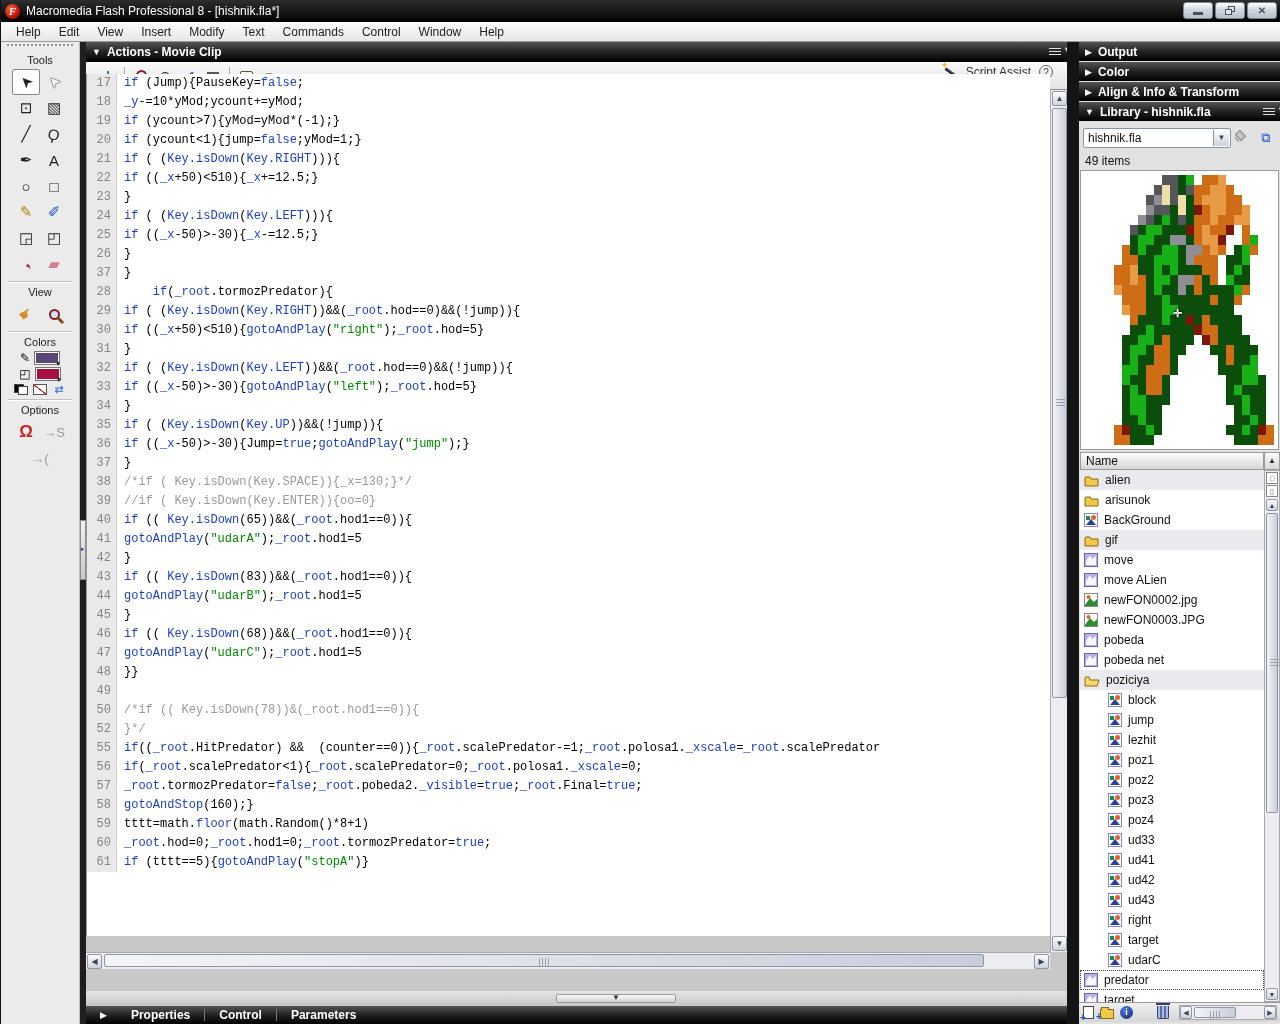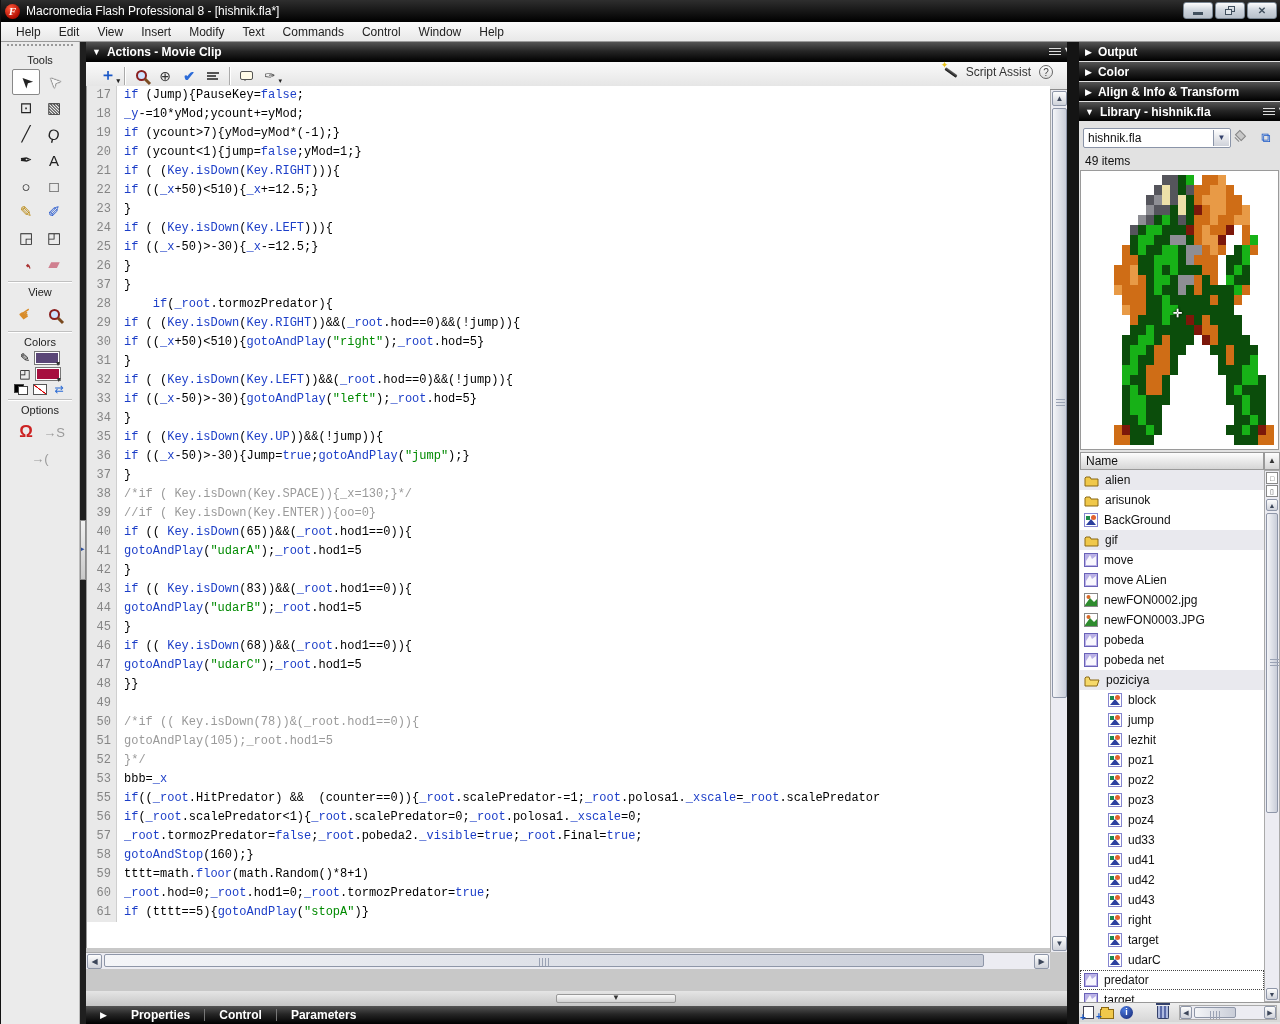--- a/index.html
+++ b/index.html
@@ -90,21 +90,21 @@
   .debug-ico:after { content:"▾"; font-size:7px; color:#222; position:absolute; right:0; bottom:2px; }
   #script-assist { position:absolute; right:14px; top:22px; display:flex; align-items:center; gap:8px; }
   .wand { width:16px; height:16px; position:relative; }
   .wand:before { content:""; position:absolute; left:2px; top:7px; width:14px; height:3px; background:linear-gradient(#666,#111); transform:rotate(35deg); border-radius:1px; }
   .wand:after { content:"✦"; position:absolute; left:-1px; top:-4px; color:#e8c21a; font-size:9px; }
   #script-assist-label { font-size:12px; color:#333; }
   .helpbtn { width:14px; height:14px; border:1px solid #666; border-radius:50%; color:#444;
     font-size:10px; display:flex; align-items:center; justify-content:center; background:linear-gradient(#fff,#ddd); }
 
   
-  #code-area { position:absolute; left:0; top:44px; width:964px; height:862px; background:#fff; overflow:hidden;
+  #code-area { position:absolute; left:0; top:32px; width:964px; height:862px; background:#fff; overflow:hidden;
     border-left:1px solid #9a9a9a; }
   .code-line { height:19px; line-height:19px; white-space:pre; font-family:"Liberation Mono", monospace; font-size:12px; }
   .code-line .lnum { display:inline-block; width:30px; background:#e9e9e9; color:#858585;
     text-align:right; padding-right:5px; border-right:1px solid #cfcfcf; margin-right:7px; }
   #vscroll { position:absolute; right:17px; top:48px; width:17px; height:862px; background:#ececf2; border-left:1px solid #aaa; }
   .sb-btn { position:absolute; left:1px; width:15px; height:15px; background:linear-gradient(#fdfdfd,#cfd2da);
     border:1px solid #8e96a8; border-radius:2px; color:#3c465a; font-size:8px; text-align:center; line-height:14px; }
   .sb-thumb { position:absolute; left:1px; width:15px; background:linear-gradient(90deg,#f4f5f8,#c9cdd8);
     border:1px solid #8e96a8; border-radius:2px; }
   .sb-thumb .gripv { position:absolute; left:3px; top:50%; margin-top:-4px; width:9px; height:8px;
@@ -381,23 +381,21 @@
         <div class="code-line" data-name="code-line"><span class="lnum" data-name="line-number" style="color: rgb(133, 133, 133);">41</span><span class="seg-k" data-name="code-segment" style="color: rgb(28, 62, 200);">gotoAndPlay</span><span class="seg-n" data-name="code-segment" style="color: rgb(0, 0, 0);">(</span><span class="seg-s" data-name="code-segment" style="color: rgb(0, 138, 0);">"udarA"</span><span class="seg-n" data-name="code-segment" style="color: rgb(0, 0, 0);">);</span><span class="seg-k" data-name="code-segment" style="color: rgb(28, 62, 200);">_root</span><span class="seg-n" data-name="code-segment" style="color: rgb(0, 0, 0);">.hod1=5</span></div>
         <div class="code-line" data-name="code-line"><span class="lnum" data-name="line-number" style="color: rgb(133, 133, 133);">42</span><span class="seg-n" data-name="code-segment" style="color: rgb(0, 0, 0);">}</span></div>
         <div class="code-line" data-name="code-line"><span class="lnum" data-name="line-number" style="color: rgb(133, 133, 133);">43</span><span class="seg-k" data-name="code-segment" style="color: rgb(28, 62, 200);">if</span><span class="seg-n" data-name="code-segment" style="color: rgb(0, 0, 0);"> (( </span><span class="seg-k" data-name="code-segment" style="color: rgb(28, 62, 200);">Key.isDown</span><span class="seg-n" data-name="code-segment" style="color: rgb(0, 0, 0);">(83))&amp;&amp;(</span><span class="seg-k" data-name="code-segment" style="color: rgb(28, 62, 200);">_root</span><span class="seg-n" data-name="code-segment" style="color: rgb(0, 0, 0);">.hod1==0)){</span></div>
         <div class="code-line" data-name="code-line"><span class="lnum" data-name="line-number" style="color: rgb(133, 133, 133);">44</span><span class="seg-k" data-name="code-segment" style="color: rgb(28, 62, 200);">gotoAndPlay</span><span class="seg-n" data-name="code-segment" style="color: rgb(0, 0, 0);">(</span><span class="seg-s" data-name="code-segment" style="color: rgb(0, 138, 0);">"udarB"</span><span class="seg-n" data-name="code-segment" style="color: rgb(0, 0, 0);">);</span><span class="seg-k" data-name="code-segment" style="color: rgb(28, 62, 200);">_root</span><span class="seg-n" data-name="code-segment" style="color: rgb(0, 0, 0);">.hod1=5</span></div>
         <div class="code-line" data-name="code-line"><span class="lnum" data-name="line-number" style="color: rgb(133, 133, 133);">45</span><span class="seg-n" data-name="code-segment" style="color: rgb(0, 0, 0);">}</span></div>
         <div class="code-line" data-name="code-line"><span class="lnum" data-name="line-number" style="color: rgb(133, 133, 133);">46</span><span class="seg-k" data-name="code-segment" style="color: rgb(28, 62, 200);">if</span><span class="seg-n" data-name="code-segment" style="color: rgb(0, 0, 0);"> (( </span><span class="seg-k" data-name="code-segment" style="color: rgb(28, 62, 200);">Key.isDown</span><span class="seg-n" data-name="code-segment" style="color: rgb(0, 0, 0);">(68))&amp;&amp;(</span><span class="seg-k" data-name="code-segment" style="color: rgb(28, 62, 200);">_root</span><span class="seg-n" data-name="code-segment" style="color: rgb(0, 0, 0);">.hod1==0)){</span></div>
         <div class="code-line" data-name="code-line"><span class="lnum" data-name="line-number" style="color: rgb(133, 133, 133);">47</span><span class="seg-k" data-name="code-segment" style="color: rgb(28, 62, 200);">gotoAndPlay</span><span class="seg-n" data-name="code-segment" style="color: rgb(0, 0, 0);">(</span><span class="seg-s" data-name="code-segment" style="color: rgb(0, 138, 0);">"udarC"</span><span class="seg-n" data-name="code-segment" style="color: rgb(0, 0, 0);">);</span><span class="seg-k" data-name="code-segment" style="color: rgb(28, 62, 200);">_root</span><span class="seg-n" data-name="code-segment" style="color: rgb(0, 0, 0);">.hod1=5</span></div>
         <div class="code-line" data-name="code-line"><span class="lnum" data-name="line-number" style="color: rgb(133, 133, 133);">48</span><span class="seg-n" data-name="code-segment" style="color: rgb(0, 0, 0);">}}</span></div>
         <div class="code-line" data-name="code-line"><span class="lnum" data-name="line-number" style="color: rgb(133, 133, 133);">49</span></div>
         <div class="code-line" data-name="code-line"><span class="lnum" data-name="line-number" style="color: rgb(133, 133, 133);">50</span><span class="seg-c" data-name="code-segment" style="color: rgb(154, 154, 154);">/*if (( Key.isDown(78))&amp;(_root.hod1==0)){</span></div>
-        <div class="code-line" data-name="code-line"><span class="lnum" data-name="line-number" style="color: rgb(133, 133, 133);">51</span><span class="seg-c" data-name="code-segment" style="color: rgb(154, 154, 154);">gotoAndPlay(105);_root.hod1=5</span></div>
         <div class="code-line" data-name="code-line"><span class="lnum" data-name="line-number" style="color: rgb(133, 133, 133);">52</span><span class="seg-c" data-name="code-segment" style="color: rgb(154, 154, 154);">}*/</span></div>
-        <div class="code-line" data-name="code-line"><span class="lnum" data-name="line-number" style="color: rgb(133, 133, 133);">53</span><span class="seg-n" data-name="code-segment" style="color: rgb(0, 0, 0);">bbb=</span><span class="seg-k" data-name="code-segment" style="color: rgb(28, 62, 200);">_x</span></div>
         <div class="code-line" data-name="code-line"><span class="lnum" data-name="line-number" style="color: rgb(133, 133, 133);">55</span><span class="seg-k" data-name="code-segment" style="color: rgb(28, 62, 200);">if</span><span class="seg-n" data-name="code-segment" style="color: rgb(0, 0, 0);">((</span><span class="seg-k" data-name="code-segment" style="color: rgb(28, 62, 200);">_root</span><span class="seg-n" data-name="code-segment" style="color: rgb(0, 0, 0);">.HitPredator) &amp;&amp;  (counter==0)){</span><span class="seg-k" data-name="code-segment" style="color: rgb(28, 62, 200);">_root</span><span class="seg-n" data-name="code-segment" style="color: rgb(0, 0, 0);">.scalePredator-=1;</span><span class="seg-k" data-name="code-segment" style="color: rgb(28, 62, 200);">_root</span><span class="seg-n" data-name="code-segment" style="color: rgb(0, 0, 0);">.polosa1.</span><span class="seg-k" data-name="code-segment" style="color: rgb(28, 62, 200);">_xscale</span><span class="seg-n" data-name="code-segment" style="color: rgb(0, 0, 0);">=</span><span class="seg-k" data-name="code-segment" style="color: rgb(28, 62, 200);">_root</span><span class="seg-n" data-name="code-segment" style="color: rgb(0, 0, 0);">.scalePredator</span></div>
         <div class="code-line" data-name="code-line"><span class="lnum" data-name="line-number" style="color: rgb(133, 133, 133);">56</span><span class="seg-k" data-name="code-segment" style="color: rgb(28, 62, 200);">if</span><span class="seg-n" data-name="code-segment" style="color: rgb(0, 0, 0);">(</span><span class="seg-k" data-name="code-segment" style="color: rgb(28, 62, 200);">_root</span><span class="seg-n" data-name="code-segment" style="color: rgb(0, 0, 0);">.scalePredator&lt;1){</span><span class="seg-k" data-name="code-segment" style="color: rgb(28, 62, 200);">_root</span><span class="seg-n" data-name="code-segment" style="color: rgb(0, 0, 0);">.scalePredator=0;</span><span class="seg-k" data-name="code-segment" style="color: rgb(28, 62, 200);">_root</span><span class="seg-n" data-name="code-segment" style="color: rgb(0, 0, 0);">.polosa1.</span><span class="seg-k" data-name="code-segment" style="color: rgb(28, 62, 200);">_xscale</span><span class="seg-n" data-name="code-segment" style="color: rgb(0, 0, 0);">=0;</span></div>
         <div class="code-line" data-name="code-line"><span class="lnum" data-name="line-number" style="color: rgb(133, 133, 133);">57</span><span class="seg-k" data-name="code-segment" style="color: rgb(28, 62, 200);">_root</span><span class="seg-n" data-name="code-segment" style="color: rgb(0, 0, 0);">.tormozPredator=</span><span class="seg-k" data-name="code-segment" style="color: rgb(28, 62, 200);">false</span><span class="seg-n" data-name="code-segment" style="color: rgb(0, 0, 0);">;</span><span class="seg-k" data-name="code-segment" style="color: rgb(28, 62, 200);">_root</span><span class="seg-n" data-name="code-segment" style="color: rgb(0, 0, 0);">.pobeda2.</span><span class="seg-k" data-name="code-segment" style="color: rgb(28, 62, 200);">_visible</span><span class="seg-n" data-name="code-segment" style="color: rgb(0, 0, 0);">=</span><span class="seg-k" data-name="code-segment" style="color: rgb(28, 62, 200);">true</span><span class="seg-n" data-name="code-segment" style="color: rgb(0, 0, 0);">;</span><span class="seg-k" data-name="code-segment" style="color: rgb(28, 62, 200);">_root</span><span class="seg-n" data-name="code-segment" style="color: rgb(0, 0, 0);">.Final=</span><span class="seg-k" data-name="code-segment" style="color: rgb(28, 62, 200);">true</span><span class="seg-n" data-name="code-segment" style="color: rgb(0, 0, 0);">;</span></div>
         <div class="code-line" data-name="code-line"><span class="lnum" data-name="line-number" style="color: rgb(133, 133, 133);">58</span><span class="seg-k" data-name="code-segment" style="color: rgb(28, 62, 200);">gotoAndStop</span><span class="seg-n" data-name="code-segment" style="color: rgb(0, 0, 0);">(160);}</span></div>
         <div class="code-line" data-name="code-line"><span class="lnum" data-name="line-number" style="color: rgb(133, 133, 133);">59</span><span class="seg-n" data-name="code-segment" style="color: rgb(0, 0, 0);">tttt=math.</span><span class="seg-k" data-name="code-segment" style="color: rgb(28, 62, 200);">floor</span><span class="seg-n" data-name="code-segment" style="color: rgb(0, 0, 0);">(math.Random()*8+1)</span></div>
         <div class="code-line" data-name="code-line"><span class="lnum" data-name="line-number" style="color: rgb(133, 133, 133);">60</span><span class="seg-k" data-name="code-segment" style="color: rgb(28, 62, 200);">_root</span><span class="seg-n" data-name="code-segment" style="color: rgb(0, 0, 0);">.hod=0;</span><span class="seg-k" data-name="code-segment" style="color: rgb(28, 62, 200);">_root</span><span class="seg-n" data-name="code-segment" style="color: rgb(0, 0, 0);">.hod1=0;</span><span class="seg-k" data-name="code-segment" style="color: rgb(28, 62, 200);">_root</span><span class="seg-n" data-name="code-segment" style="color: rgb(0, 0, 0);">.tormozPredator=</span><span class="seg-k" data-name="code-segment" style="color: rgb(28, 62, 200);">true</span><span class="seg-n" data-name="code-segment" style="color: rgb(0, 0, 0);">;</span></div>
         <div class="code-line" data-name="code-line"><span class="lnum" data-name="line-number" style="color: rgb(133, 133, 133);">61</span><span class="seg-k" data-name="code-segment" style="color: rgb(28, 62, 200);">if</span><span class="seg-n" data-name="code-segment" style="color: rgb(0, 0, 0);"> (tttt==5){</span><span class="seg-k" data-name="code-segment" style="color: rgb(28, 62, 200);">gotoAndPlay</span><span class="seg-n" data-name="code-segment" style="color: rgb(0, 0, 0);">(</span><span class="seg-s" data-name="code-segment" style="color: rgb(0, 138, 0);">"stopA"</span><span class="seg-n" data-name="code-segment" style="color: rgb(0, 0, 0);">)}</span></div>
       </div>
 
     <div id="vscroll" style="right:0" data-name="vertical-scrollbar">

